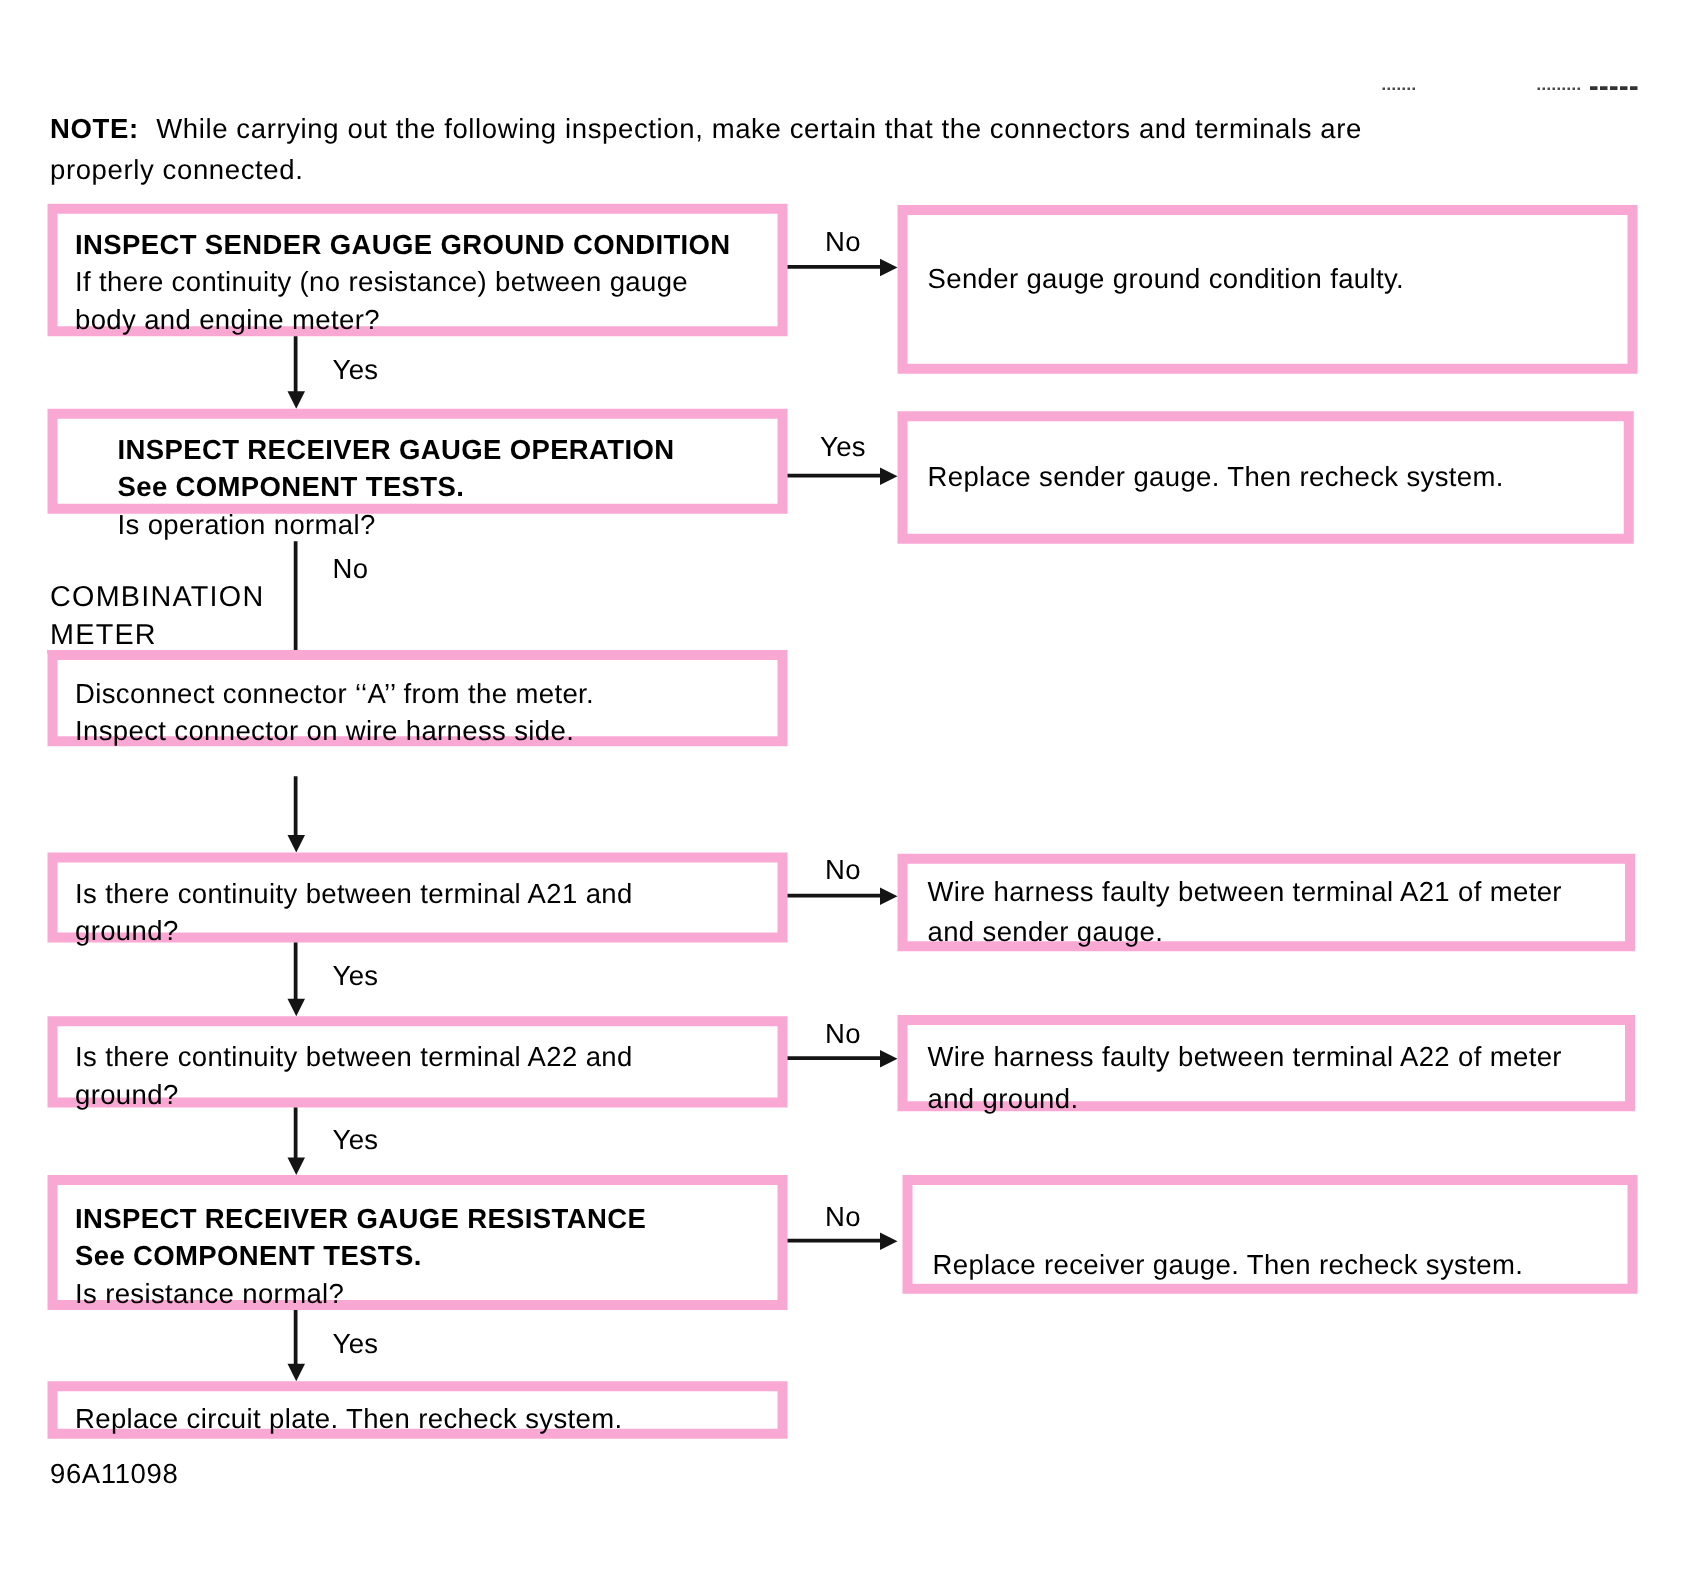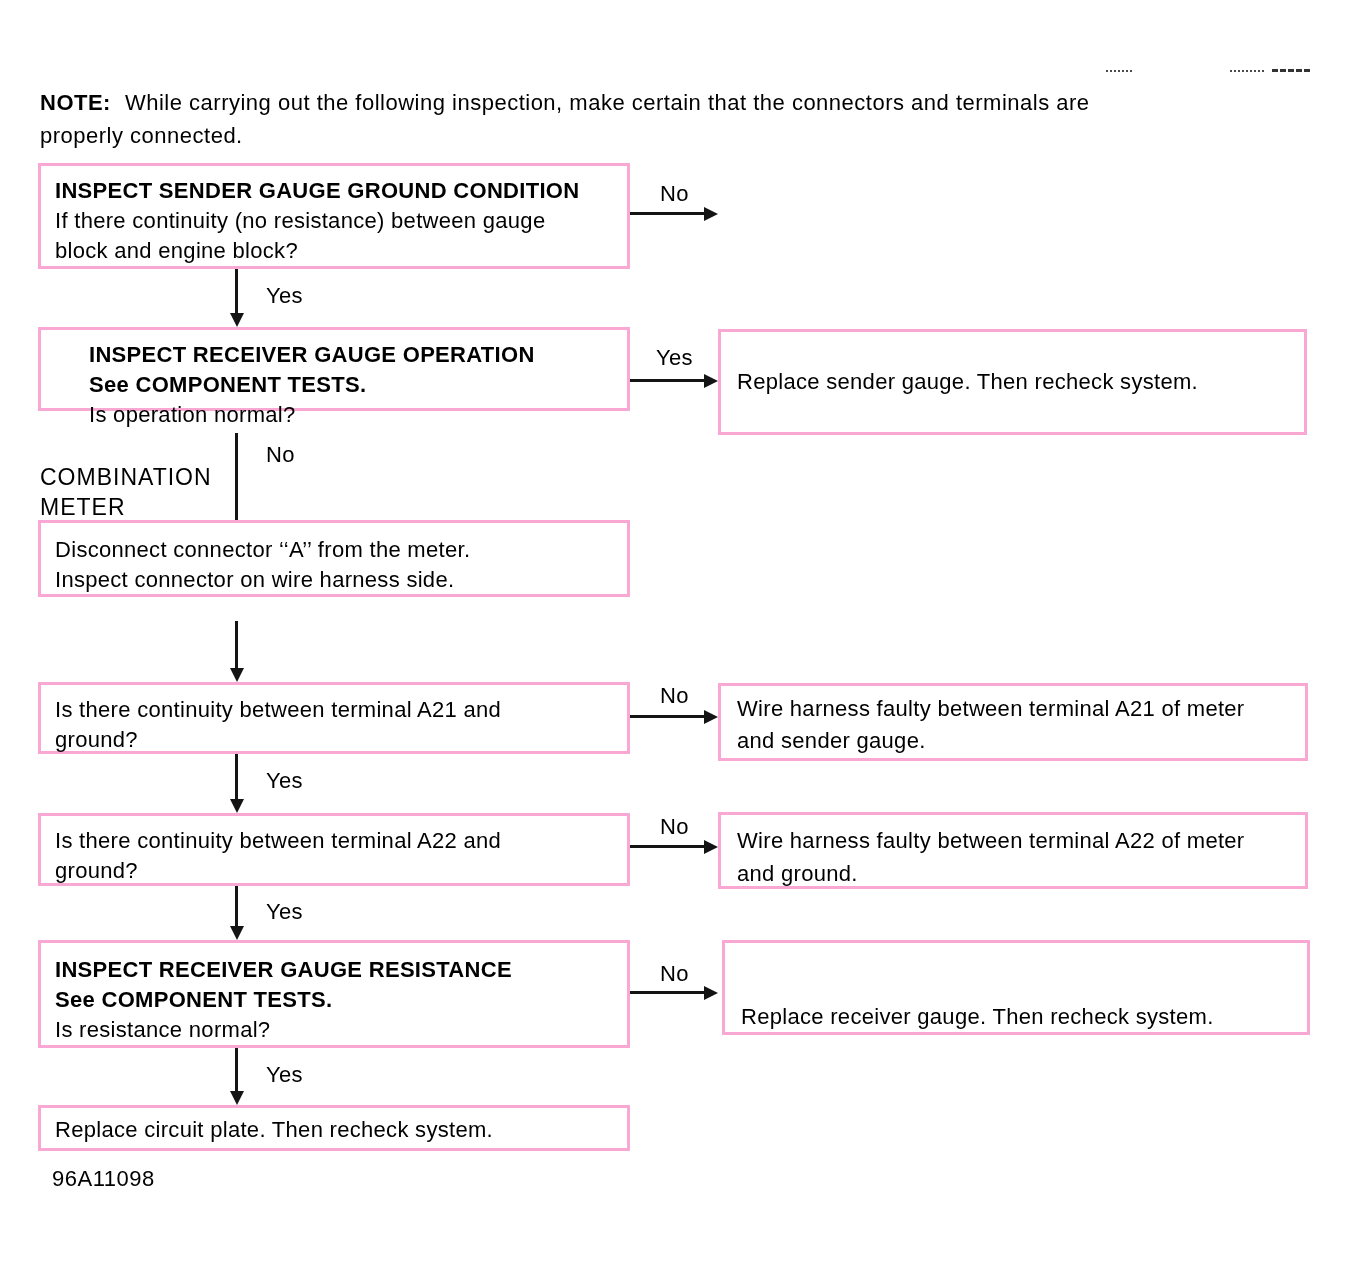--- a/index.html
+++ b/index.html
@@ -14,21 +14,21 @@
   .dashA{left:1106px;top:70px;width:26px;border-top:2px dotted #4a4a4a;}
   .dashB{left:1230px;top:70px;width:34px;border-top:2px dotted #4a4a4a;}
   .dashC{left:1272px;top:69px;width:38px;border-top:3px dashed #333;}
 
   
   .note{position:absolute;left:40px;top:86px;width:1280px;font-size:22px;line-height:33px;letter-spacing:.5px;}
   .note .lbl{font-weight:bold;margin-right:14px;letter-spacing:.5px;}
 
   
   .box{
-    position:absolute;border:3px solid #f9a8d4;background:#fff;
+    position:absolute;border:8px solid #f9a8d4;background:#fff;
     font-size:22px;line-height:30px;letter-spacing:.3px;
     padding:10px 12px 0 14px;
   }
   .box .t{font-weight:bold;}
   .b{font-weight:bold;}
 
   #box1{left:38px;top:163px;width:592px;height:106px;}
   #box2{left:38px;top:327px;width:592px;height:84px;padding-left:48px;}
   #box3{left:38px;top:520px;width:592px;height:77px;padding-top:12px;}
   #box4{left:38px;top:682px;width:592px;height:72px;}
@@ -68,40 +68,43 @@
   #lYes1{left:266px;top:283px;} #lNo1{left:660px;top:181px;}
   #lYes2{left:656px;top:345px;} #lNo2{left:266px;top:442px;}
   #lNo4{left:660px;top:683px;}  #lYes4{left:266px;top:768px;}
   #lNo5{left:660px;top:814px;}  #lYes5{left:266px;top:899px;}
   #lNo6{left:660px;top:961px;}  #lYes6{left:266px;top:1062px;}
 
   
   .section{position:absolute;left:40px;top:462px;font-size:23px;line-height:30px;letter-spacing:1px;}
   .section-underline{position:absolute;left:38px;top:520px;width:188px;height:3px;background:#141414;}
 
-  .figid{position:absolute;left:40px;top:1166px;font-size:22px;letter-spacing:.5px;margin-left:12px;}
+  .figid{position:absolute;left:40px;top:1166px;font-size:22px;letter-spacing:.5px;}
 </style>
 </head>
 <body>
 
 <div class="canvas">
 
   <div class="dash dashA"></div>
   <div class="dash dashB"></div>
   <div class="dash dashC"></div>
 
   <div class="note">
     <div><span class="lbl">NOTE:</span><span>While carrying out the following inspection, make certain that the connectors and terminals are</span></div>
     <div>properly connected.</div>
   </div>
 
   <div class="box" id="box1">
     <div class="t">INSPECT SENDER GAUGE GROUND CONDITION</div>
     <div>If there continuity (no resistance) between gauge</div>
-    <div>block and engine block?</div>
+    <div>body and engine meter?</div>
+  </div>
+  <div class="box" id="rbox1">
+    <div>Sender gauge ground condition faulty.</div>
   </div>
   <div class="hline" id="h1"></div>
   <div class="rhead" id="h1a"></div>
   <div class="blabel" id="lNo1">No</div>
   <div class="vline" id="v1"></div>
   <div class="vhead" id="v1h"></div>
   <div class="blabel" id="lYes1">Yes</div>
 
   <div class="box" id="box2">
     <div class="t">INSPECT RECEIVER GAUGE OPERATION</div>

